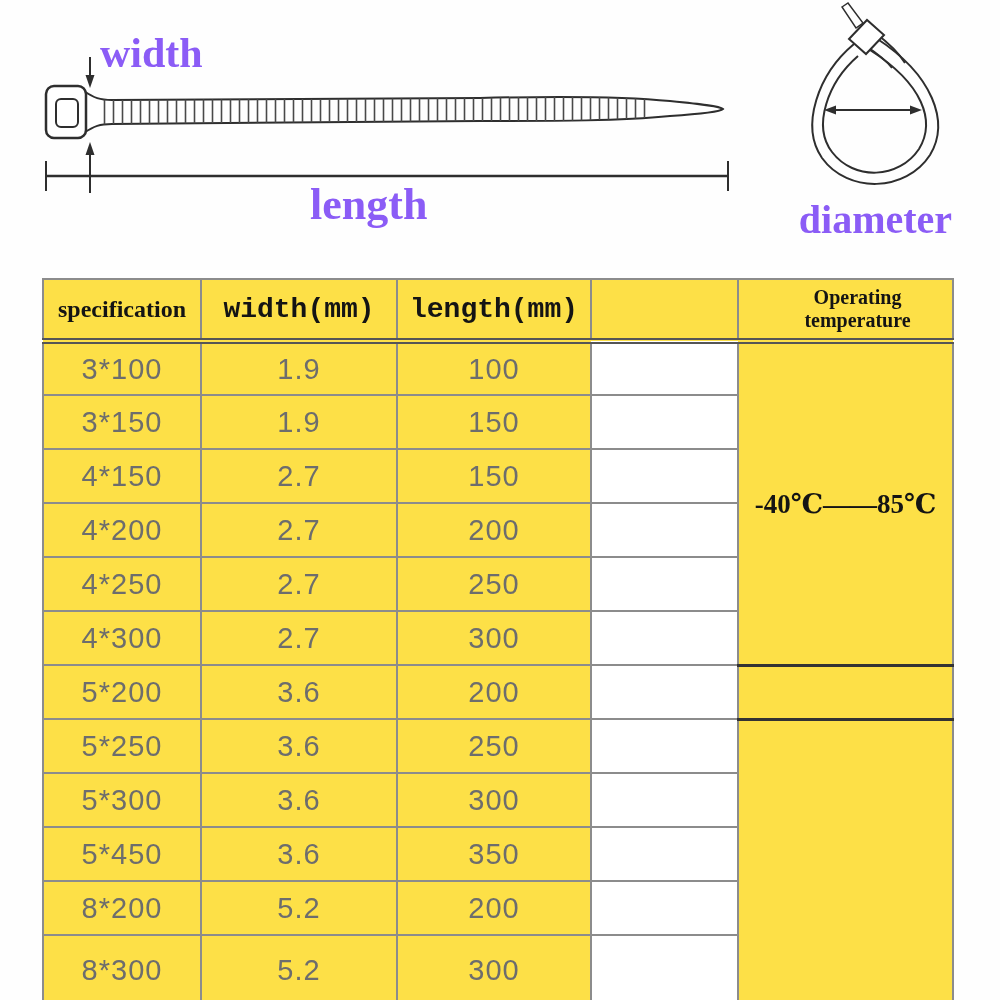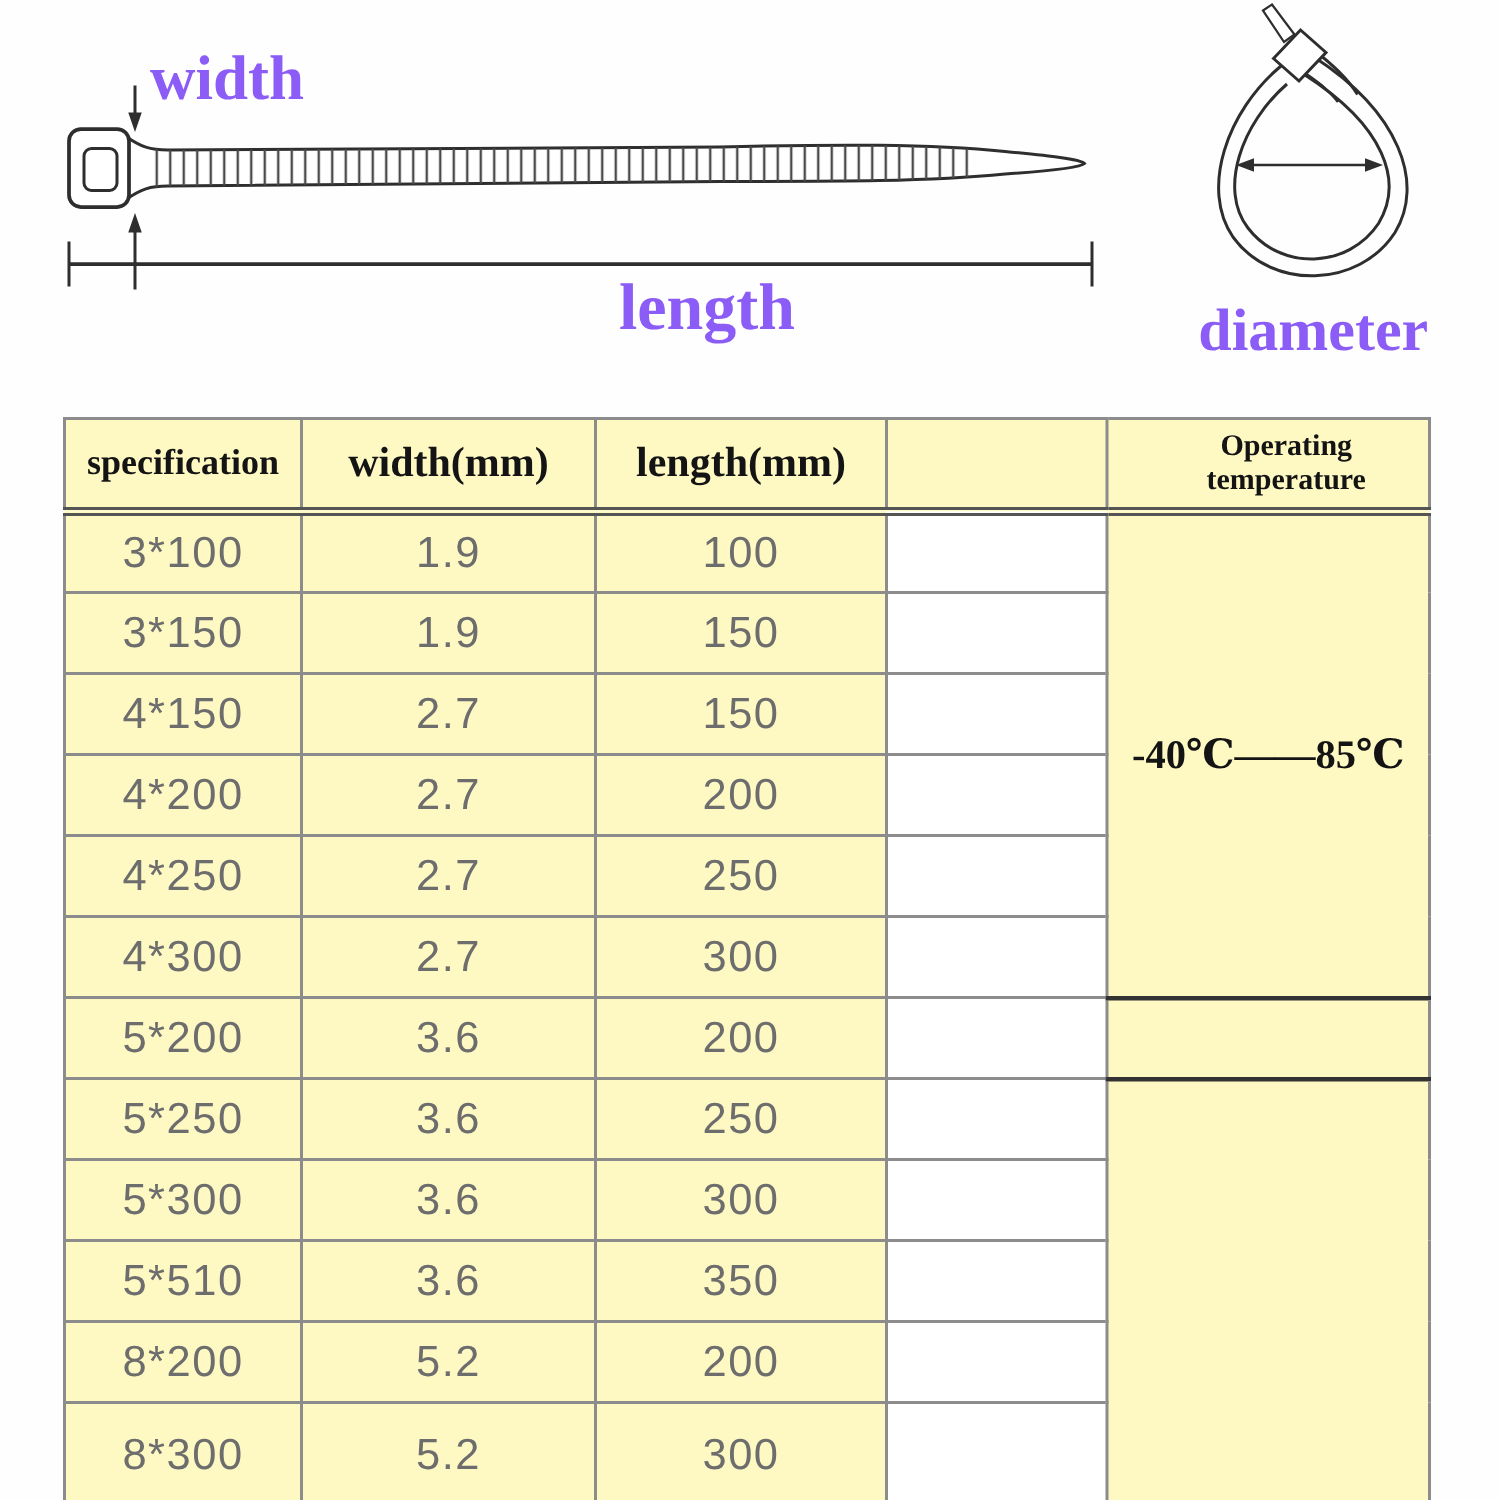--- a/index.html
+++ b/index.html
@@ -7,35 +7,35 @@
     width:1000px;height:1000px;position:relative;background:#fefefe;
     font-family:"Liberation Sans",sans-serif;overflow:hidden;
   }
   
   #diagram-svg{position:absolute;left:0;top:0;}
   .dim-label{
     position:absolute;font-family:"Liberation Serif","DejaVu Serif",serif;
     font-weight:700;color:#8b5cf6;line-height:1;
   }
   #width-label{left:100px;top:32px;font-size:42px;}
-  #length-label{left:310px;top:183px;width:220px;text-align:right;font-size:44px;}
+  #length-label{left:310px;top:183px;width:220px;text-align:left;font-size:44px;}
   #diameter-label{left:798px;top:184px;width:155px;text-align:center;font-size:40px;margin-top:16px;}
   
   #spec-table-wrap{position:absolute;left:42px;top:278px;width:914px;height:722px;overflow:hidden;}
   table{border-collapse:collapse;table-layout:fixed;width:910px;}
   col.c1{width:158px}col.c2{width:196px}col.c3{width:194px}col.c4{width:147px}col.c5{width:215px}
-  th,td{border:2px solid #8c8c8c;padding:0;text-align:center;vertical-align:middle;background:#fef9c3;}
+  th,td{border:2px solid #8c8c8c;padding:0;text-align:center;vertical-align:middle;background:#fde047;}
   table{border:2px solid #6f6f6f;}
   thead tr{height:62px;}
   thead th{
     border-bottom:6px double #555;
     font-family:"Liberation Serif","DejaVu Serif",serif;font-weight:700;color:#141414;
   }
   .th-spec{font-size:24px;}
-  .th-width,.th-length{font-size:28px;}
+  .th-width,.th-length{font-size:28px;font-family:Liberation Mono, monospace;}
   .th-temp{font-size:20px;padding-left:24px;}
   tbody tr{height:54px;}
   tbody tr.last-row{height:70px;}
   td.data{font-size:29px;color:#6d6d6d;letter-spacing:1px;text-align:center;}
   td.temp-main{
     font-family:"Liberation Serif","DejaVu Serif","DejaVu Sans",serif;
     font-weight:700;font-size:27px;color:#141414;
     border-bottom:3px solid #333;
     text-align:center;
   }
@@ -168,21 +168,21 @@
       <td class="blank-cell"></td>
       <td rowspan="5"></td>
     </tr>
     <tr>
       <td class="data">5*300</td>
       <td class="data">3.6</td>
       <td class="data">300</td>
       <td class="blank-cell"></td>
     </tr>
     <tr>
-      <td class="data">5*510</td>
+      <td class="data">5*450</td>
       <td class="data">3.6</td>
       <td class="data">350</td>
       <td class="blank-cell"></td>
     </tr>
     <tr>
       <td class="data">8*200</td>
       <td class="data">5.2</td>
       <td class="data">200</td>
       <td class="blank-cell"></td>
     </tr>

